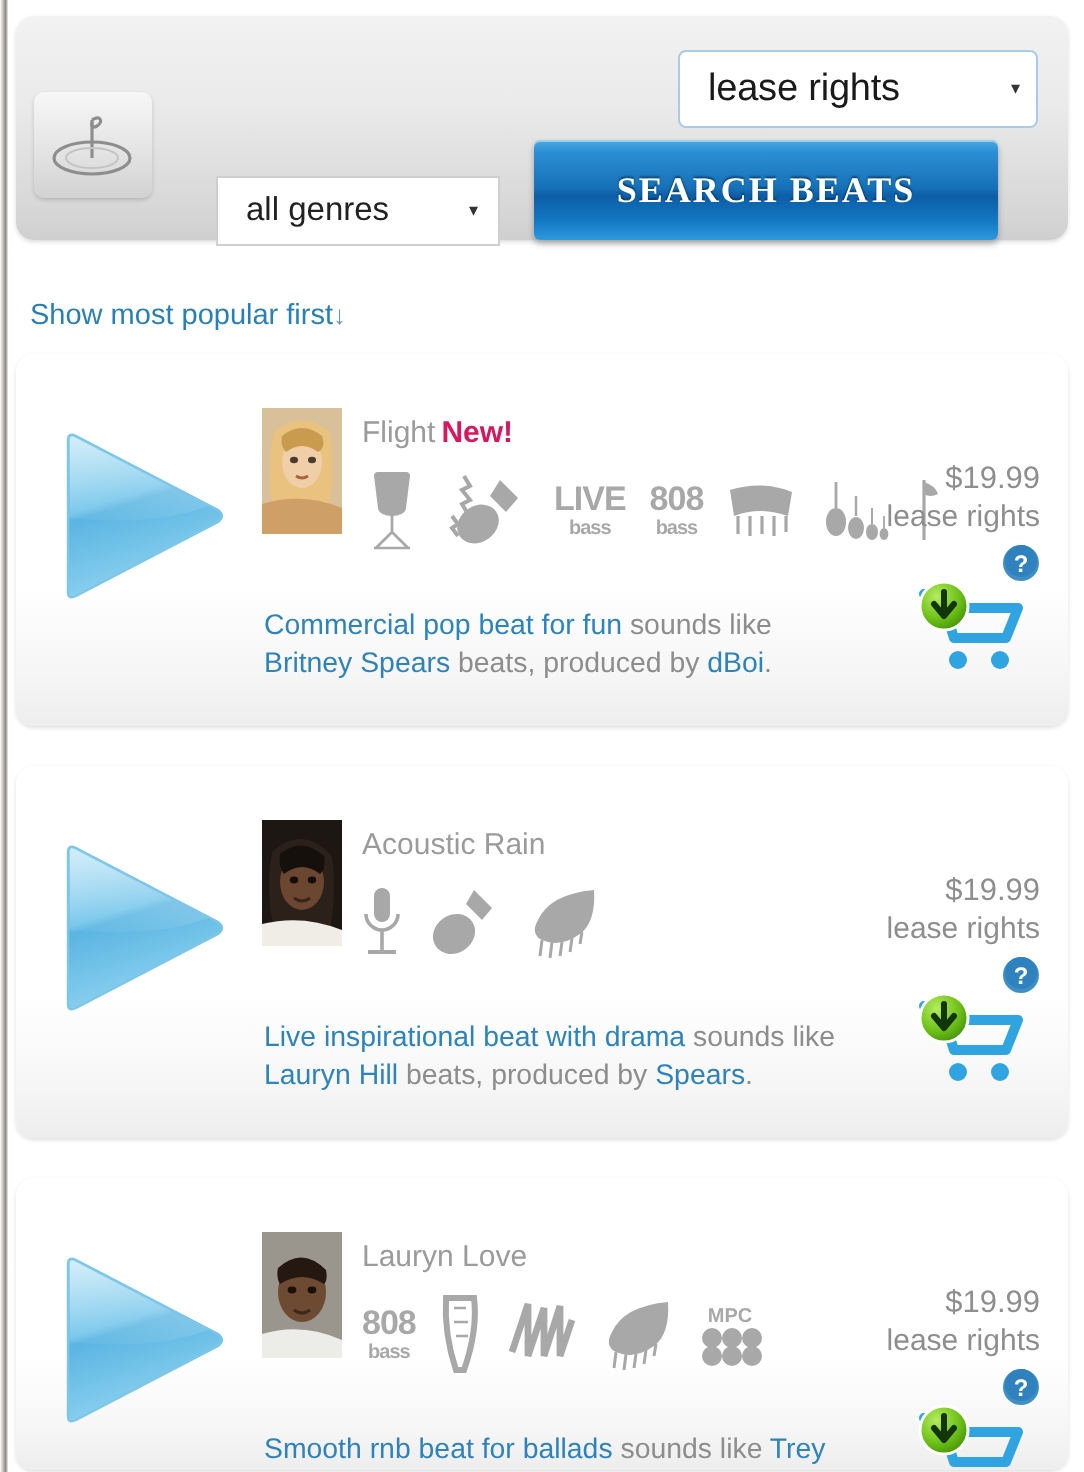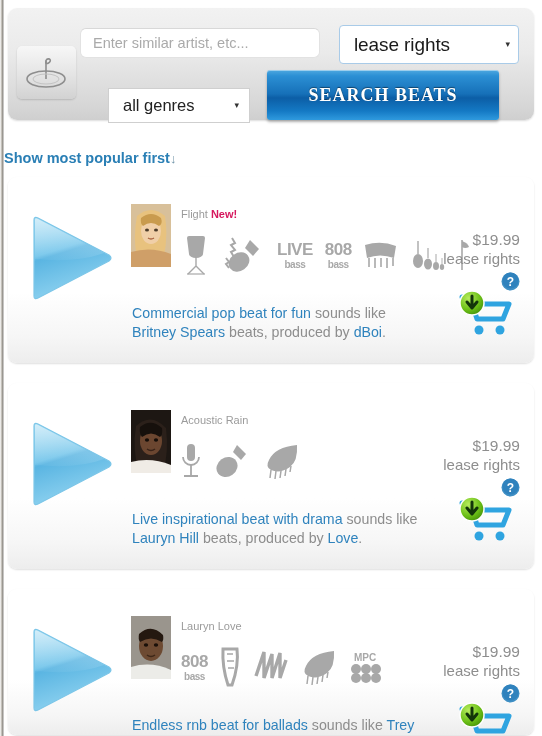--- a/index.html
+++ b/index.html
@@ -114,26 +114,25 @@
     font-weight: bold;
     font-size: 18px;
     letter-spacing: 1px;
     text-shadow: 0 -1px 1px rgba(0,0,0,0.45);
     cursor: pointer;
   }
 
   
   .sort-link {
     position: absolute;
-    left: 4px; top: 150px;
+    left: 15px; top: 150px;
     font-size: 14.5px;
     color: #2a7fb5;
     text-decoration: none;
     cursor: pointer;
-    font-weight: bold;
   }
   .sort-link .arrow { color: #6f93a8; font-size: 13px; }
 
   
   .results { position: absolute; left: 0; top: 177px; width: 542px; }
 
   .beat-card {
     position: relative;
     margin: 0 8px 20px 8px;
     height: 186px;
@@ -155,21 +154,21 @@
     left: 123px; top: 27px;
     width: 40px; height: 63px;
     overflow: hidden;
     background: #cdbba6;
   }
   .thumb svg { display: block; }
 
   .beat-title {
     position: absolute;
     left: 173px; top: 31px;
-    font-size: 11px;
+    font-size: 15px;
     color: #9b9b9b;
     white-space: nowrap;
     cursor: pointer;
   }
   .beat-title .new-badge {
     color: #d6185e;
     font-weight: bold;
     margin-left: 3px;
   }
 
@@ -242,21 +241,20 @@
 
   <div class="logo-box">
     <svg width="59" height="53" viewBox="0 0 59 53">
       <ellipse cx="29" cy="33" rx="19" ry="8" fill="none" stroke="#8e8e8e" stroke-width="1.6"></ellipse>
       <path d="M29 33 L29 14" stroke="#8e8e8e" stroke-width="1.6" fill="none"></path>
       <path d="M29 14 C 33 11, 35 15, 31.5 17 C 29 18.5, 28 16, 29.5 15" fill="none" stroke="#8e8e8e" stroke-width="1.6"></path>
       <ellipse cx="29" cy="33" rx="13" ry="5" fill="none" stroke="#c3c3c3" stroke-width="1"></ellipse>
     </svg>
   </div>
 
-  <input class="artist-input" type="text" placeholder="Enter similar artist, etc..." style="">
 
   <div class="rights-select">
     <span class="sel-text">lease rights</span>
     <span class="caret">▾</span>
   </div>
 
   <div class="genre-select">
     <span class="sel-text">all genres</span>
     <span class="caret">▾</span>
   </div>
@@ -399,21 +397,21 @@
         </svg>
         <svg class="ins" width="38" height="38" viewBox="0 0 38 38">
           <path d="M24 3 L33 12 L28 18 L20 10 Z" fill="#a8a8a8"></path>
           <ellipse cx="14" cy="25" rx="11" ry="9.5" transform="rotate(-35 14 25)" fill="#a8a8a8"></ellipse>
         </svg>
         <svg class="ins" width="36" height="36" viewBox="0 0 36 36">
           <path d="M34 2 q-22 2 -28 15 q-4 7 2 10 q9 4 19 -3 q8 -6 7 -22 z" fill="#a8a8a8"></path>
           <path d="M8 27 l-1 8 M13 28 l-1 8 M18 28 l-1 7 M23 26 l-1 7 M28 23 l-1 6" stroke="#a8a8a8" stroke-width="1.5"></path>
         </svg>
       </div>
-      <div class="desc"><a>Live inspirational beat with drama</a><span> sounds like </span><a>Lauryn Hill</a><span> beats, produced by </span><a>Love</a><span>.</span></div>
+      <div class="desc"><a>Live inspirational beat with drama</a><span> sounds like </span><a>Lauryn Hill</a><span> beats, produced by </span><a>Spears</a><span>.</span></div>
       <div class="price-col"><div class="price">$19.99</div><div class="rights-label">lease rights</div><span class="help-icon"><svg width="19" height="19" viewBox="0 0 19 19">
             <circle cx="9.5" cy="9.5" r="9" fill="#3f8fc4"></circle>
             <circle cx="9.5" cy="8.5" r="8" fill="#2f82bd"></circle>
             <text x="9.5" y="14" font-size="12" font-weight="bold" text-anchor="middle" fill="#ffffff" font-family="Liberation Sans, sans-serif">?</text>
           </svg></span></div>
       <div class="cart-icon"><svg width="62" height="50" viewBox="0 0 62 50">
           <defs>
             <radialGradient id="gb" cx="0.35" cy="0.3" r="0.8">
               <stop offset="0%" stop-color="#b6ec5e"></stop>
               <stop offset="60%" stop-color="#6cc017"></stop>
@@ -476,21 +474,21 @@
         <svg class="ins" width="34" height="36" viewBox="0 0 34 36">
           <text x="17" y="12" font-size="10" font-weight="bold" text-anchor="middle" fill="#a8a8a8" font-family="Liberation Sans, sans-serif">MPC</text>
           <circle cx="8" cy="20" r="5" fill="#a8a8a8"></circle>
           <circle cx="18" cy="20" r="5" fill="#a8a8a8"></circle>
           <circle cx="28" cy="20" r="5" fill="#a8a8a8"></circle>
           <circle cx="8" cy="29" r="5" fill="#a8a8a8"></circle>
           <circle cx="18" cy="29" r="5" fill="#a8a8a8"></circle>
           <circle cx="28" cy="29" r="5" fill="#a8a8a8"></circle>
         </svg>
       </div>
-      <div class="desc"><a>Endless rnb beat for ballads</a><span> sounds like </span><a>Trey</a></div>
+      <div class="desc"><a>Smooth rnb beat for ballads</a><span> sounds like </span><a>Trey</a></div>
       <div class="price-col"><div class="price">$19.99</div><div class="rights-label">lease rights</div><span class="help-icon"><svg width="19" height="19" viewBox="0 0 19 19">
             <circle cx="9.5" cy="9.5" r="9" fill="#3f8fc4"></circle>
             <circle cx="9.5" cy="8.5" r="8" fill="#2f82bd"></circle>
             <text x="9.5" y="14" font-size="12" font-weight="bold" text-anchor="middle" fill="#ffffff" font-family="Liberation Sans, sans-serif">?</text>
           </svg></span></div>
       <div class="cart-icon"><svg width="62" height="50" viewBox="0 0 62 50">
           <defs>
             <radialGradient id="gb" cx="0.35" cy="0.3" r="0.8">
               <stop offset="0%" stop-color="#b6ec5e"></stop>
               <stop offset="60%" stop-color="#6cc017"></stop>

